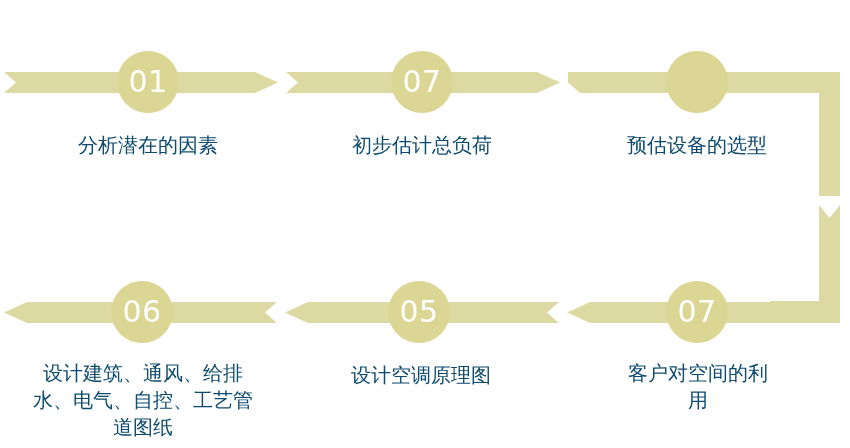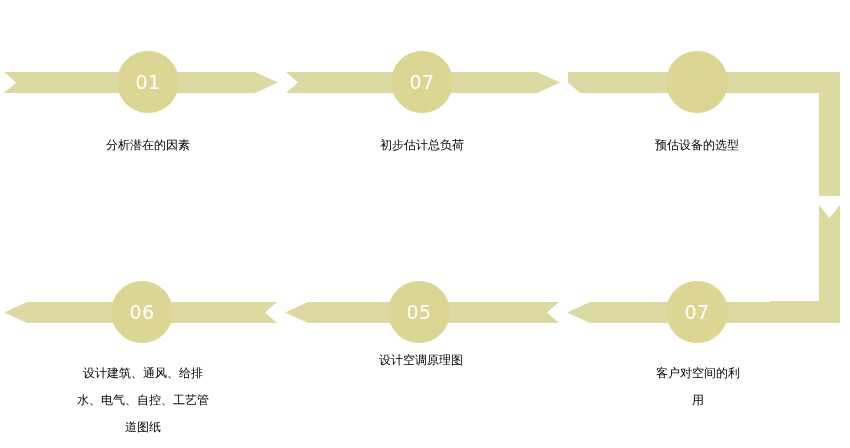--- a/index.html
+++ b/index.html
@@ -23,35 +23,35 @@
     left: 0;
     top: 0;
     width: 850px;
     height: 448px;
     display: block;
   }
   .step-number {
     position: absolute;
     width: 62px;
     text-align: center;
-    font-size: 19px;
+    font-size: 30px;
     line-height: 62px;
     color: #ffffff;
     font-weight: 400;
     letter-spacing: 0.5px;
     font-family: "DejaVu Sans", "Liberation Sans", sans-serif;
     pointer-events: none;
     user-select: none;
   }
   .step-caption {
     position: absolute;
     text-align: center;
-    font-size: 12px;
+    font-size: 20px;
     line-height: 27px;
-    color: #000000;
+    color: #0c4a6e;
     font-family: "DejaVu Sans", "Liberation Sans", sans-serif;
     white-space: pre-line;
   }
 </style>
 </head>
 <body>
 
 <div id="flow-root">
 
   <svg id="flow-svg" viewBox="0 0 850 448" xmlns="http://www.w3.org/2000/svg">
@@ -91,17 +91,17 @@
   <div class="step-number" style="left:111px; top:281px;">06</div>
   <div class="step-number" style="left:388px; top:281px;">05</div>
   <div class="step-number" style="left:666px; top:281px;">07</div>
 
   <div class="step-caption" style="left:18px; top:132px; width:260px;">分析潜在的因素</div>
   <div class="step-caption" style="left:292px; top:132px; width:260px;">初步估计总负荷</div>
   <div class="step-caption" style="left:567px; top:132px; width:260px;">预估设备的选型</div>
   <div class="step-caption" style="left:12px; top:360px; width:262px;">设计建筑、通风、给排
 水、电气、自控、工艺管
 道图纸</div>
-  <div class="step-caption" style="left:290px; top:348px; width:262px;font-family:Liberation Mono, monospace;">设计空调原理图</div>
+  <div class="step-caption" style="left:290px; top:362px; width:262px;">设计空调原理图</div>
   <div class="step-caption" style="left:567px; top:360px; width:262px;">客户对空间的利
 用</div>
 
 </div>
 
 </body></html>

